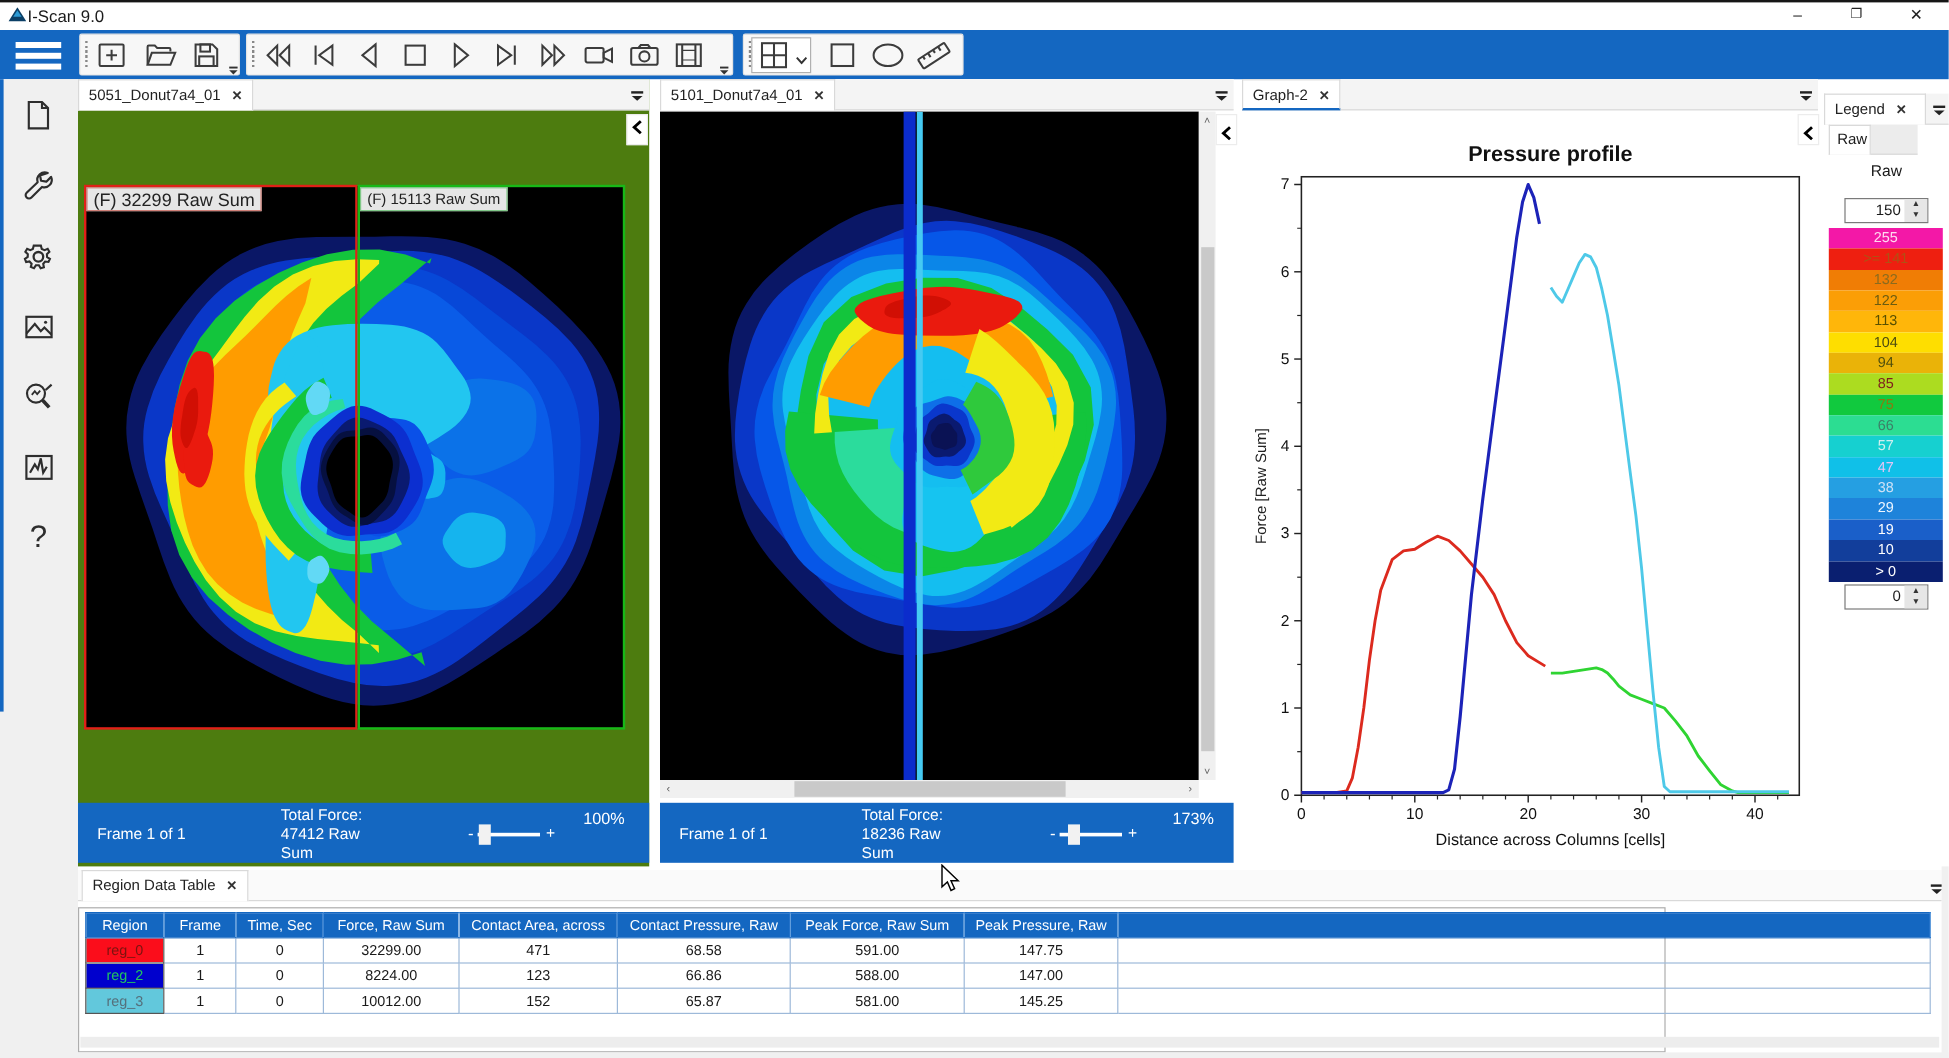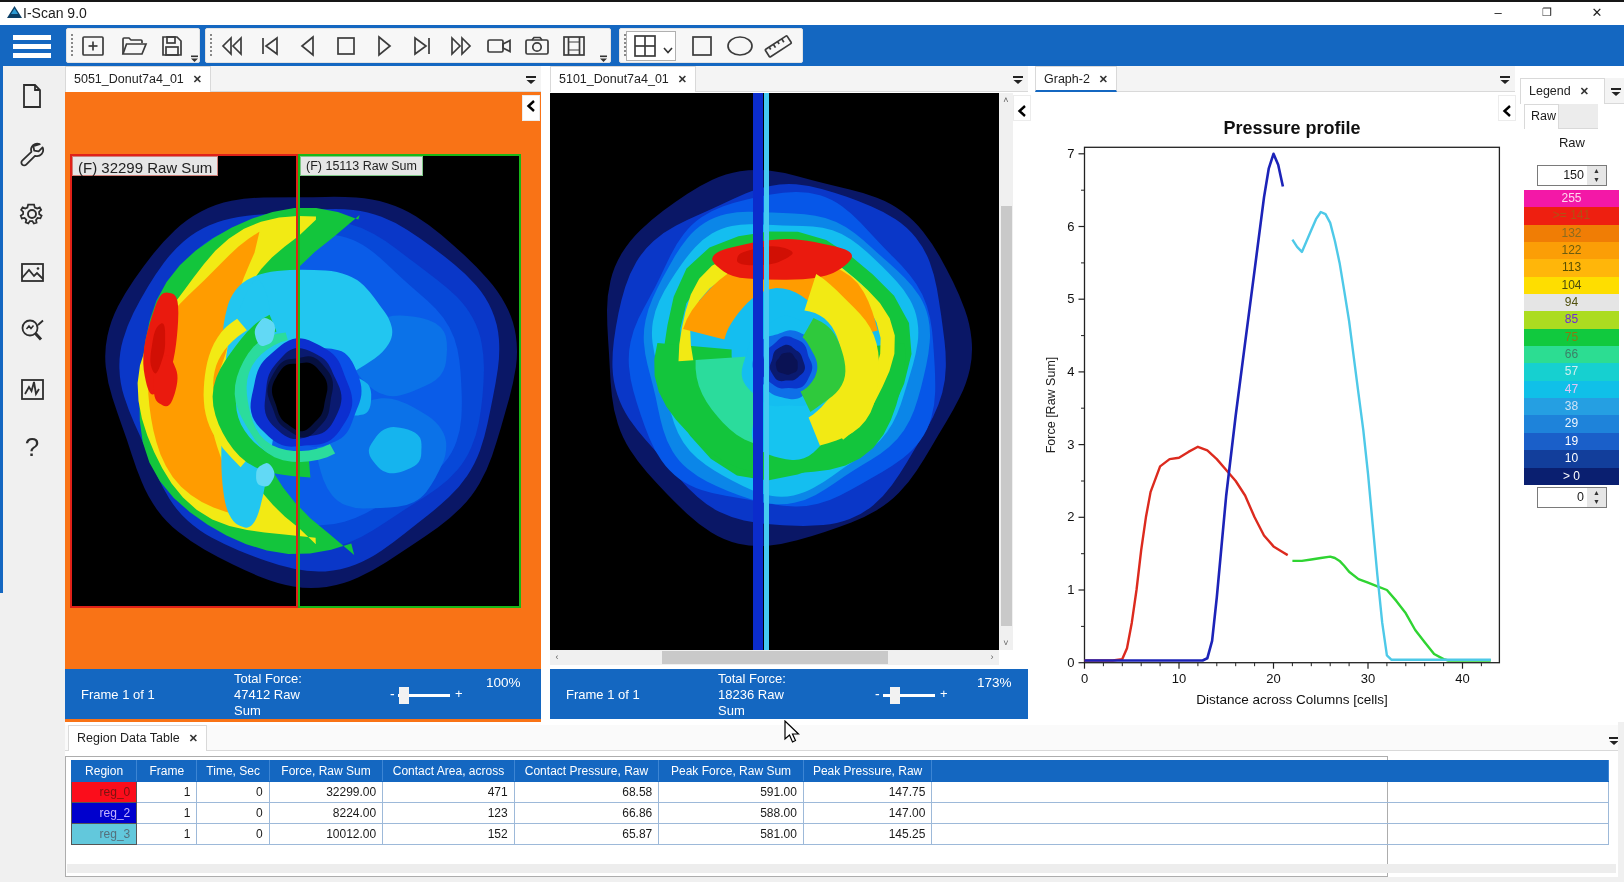--- a/index.html
+++ b/index.html
@@ -13,21 +13,21 @@
 .sideblue{left:0;top:66px;width:3px;height:527px;background:#1467c1}
 .tabbar{height:26px;background:#f4f4f4;border-bottom:1px solid #d9d9d9}
 .tab{position:absolute;top:0;height:26px;background:#fff;border:1px solid #d9d9d9;border-bottom:none;padding:5px 8px 0 8px;font-size:12.5px;color:#222;white-space:nowrap}
 .tx{display:inline-block;margin-left:9px;color:#333;font-size:11px;font-weight:bold}
 .bluebar{position:absolute;background:#1467c1;color:#fff;font-size:13px}
 .collapse{position:absolute;width:18px;height:26px;background:#fff;border:1px solid #ececec;color:#000;text-align:center;line-height:24px;font-size:17px;font-weight:bold}
 .legrow{width:95px;height:17.35px;font-size:12px;text-align:center;line-height:17px}
 table.rdt{border-collapse:collapse;table-layout:fixed;font-size:12px}
 table.rdt td,table.rdt th{border:1px solid #9db9d9;padding:0 6px;height:21px;overflow:hidden;white-space:nowrap}
 table.rdt th{background:#1467c1;color:#fff;font-weight:normal;text-align:center;border:1px solid #1467c1;border-right:1px solid #3c85d4}
-td.num{text-align:right}
+td.num{text-align:center}
 .spin{position:absolute;background:#fff;border:1px solid #7a7a7a;font-size:12.5px;text-align:right}
 </style></head><body>
 <div class="abs titlebar"></div>
 <div class="abs" style="left:7px;top:6px"><svg width="15" height="12" viewBox="0 0 15 12" style="">
       <path d="M7.5 0 L15 12 L0 12 Z" fill="#0b3f66"></path>
       <path d="M7.5 2.5 L11 8 L4 8 Z" fill="#2c9ad4"></path>
     </svg></div>
 <div class="abs tbtitle">I-Scan 9.0</div>
 <div class="abs winbtn" style="left:1489px">–</div>
 <div class="abs winbtn" style="left:1538px;font-size:11px">❐</div>
@@ -153,21 +153,21 @@
       <line x1="17.5" y1="16.5" x2="23" y2="22.5" stroke="#2e2e2e" stroke-width="3"></line>
       <line x1="20" y1="8" x2="25" y2="3.5" stroke="#2e2e2e" fill="none" stroke-width="1.8"></line>
     </svg></div>
 <div class="abs" style="left:18px;top:375px"><svg width="28" height="28" viewBox="0 0 28 28" style="">
       <rect x="4" y="5" width="21" height="19" stroke="#2e2e2e" fill="none" stroke-width="1.8"></rect>
       <path d="M7 19 L11 12 L13.5 16 L16 7 L18 19 L21 14" stroke="#2e2e2e" fill="none" stroke-width="1.8"></path>
     </svg></div>
 <div class="abs" style="left:18px;top:434px"><svg width="28" height="28" viewBox="0 0 28 28" style="">
       <text x="14" y="22" text-anchor="middle" font-size="26" fill="#2e2e2e" font-family="Liberation Sans,sans-serif">?</text>
     </svg></div>
-<div class="abs" style="left:65px;top:66px;width:475.5px;height:656px;background:#f97316">
+<div class="abs" style="left:65px;top:66px;width:475.5px;height:656px;background:#4d7c0f">
 <div class="abs tabbar" style="left:0;top:0;width:475.5px"></div>
 <div class="tab" style="left:0px">5051_Donut7a4_01<span class="tx">✕</span></div>
 <div class="abs" style="left:460px;top:8px"><svg width="12" height="10" viewBox="0 0 12 10">
         <rect x="1" y="1" width="10" height="2" fill="#222"></rect>
         <path d="M1.5 5 L10.5 5 L6 9 Z" fill="#222"></path>
       </svg></div>
 <div class="collapse" style="left:457px;top:29px"><svg width="12" height="14" viewBox="0 0 12 14">
         <path d="M9 2 L3.5 7 L9 12" stroke="#000" stroke-width="2.4" fill="none"></path>
       </svg></div>
 <div class="abs" style="left:6px;top:89px;width:449px;height:452px;background:#000">
@@ -351,22 +351,22 @@
 <div class="abs" style="left:0;top:57px;width:104px;text-align:center;font-size:13px">Raw</div>
 <div class="spin" style="left:17px;top:87px;width:70px;height:21px;padding:2px 22px 0 0">150</div>
 <div class="abs" style="left:67px;top:88px;width:19px;height:19px;background:#e6e6e6;font-size:7px;text-align:center;color:#333;line-height:9px">▲<br>▼</div>
 <div class="abs" style="left:4px;top:112px">
 <div class="legrow" style="background:#f318a7;color:#ffd7ef">255</div>
 <div class="legrow" style="background:#ee1f10;color:#b05214">&gt;=  141</div>
 <div class="legrow" style="background:#f07d05;color:#8a6b1e">132</div>
 <div class="legrow" style="background:#fb9e06;color:#6b5c10">122</div>
 <div class="legrow" style="background:#ffb60a;color:#585000">113</div>
 <div class="legrow" style="background:#fede00;color:#4c4c10">104</div>
-<div class="legrow" style="background:#e5e5e5;color:#50500e">94</div>
-<div class="legrow" style="background:#acdc20;color:#6d28d9">85</div>
+<div class="legrow" style="background:#eab308;color:#50500e">94</div>
+<div class="legrow" style="background:#acdc20;color:#7f1d1d">85</div>
 <div class="legrow" style="background:#11c93e;color:#8a7a10">75</div>
 <div class="legrow" style="background:#2cdd92;color:#3c8068">66</div>
 <div class="legrow" style="background:#16d0d0;color:#cfefef">57</div>
 <div class="legrow" style="background:#10c0e8;color:#e2c4f4">47</div>
 <div class="legrow" style="background:#259fe2;color:#cfe2f6">38</div>
 <div class="legrow" style="background:#1e83da;color:#eef6ff">29</div>
 <div class="legrow" style="background:#1a5fc9;color:#fff">19</div>
 <div class="legrow" style="background:#123e9b;color:#fff">10</div>
 <div class="legrow" style="background:#0a1f70;color:#fff">&gt; 0</div>
 </div>
@@ -410,21 +410,21 @@
             <td class="num">1</td>
             <td class="num">0</td>
             <td class="num">32299.00</td>
             <td class="num">471</td>
             <td class="num">68.58</td>
             <td class="num">591.00</td>
             <td class="num">147.75</td>
             <td></td>
           </tr>
           <tr>
-            <td class="num" style="background:#0000cd;color:#c4b5fd;border:1.5px solid #555">reg_2</td>
+            <td class="num" style="background:#0000cd;color:#22c55e;border:1.5px solid #555">reg_2</td>
             <td class="num">1</td>
             <td class="num">0</td>
             <td class="num">8224.00</td>
             <td class="num">123</td>
             <td class="num">66.86</td>
             <td class="num">588.00</td>
             <td class="num">147.00</td>
             <td></td>
           </tr>
           <tr>

